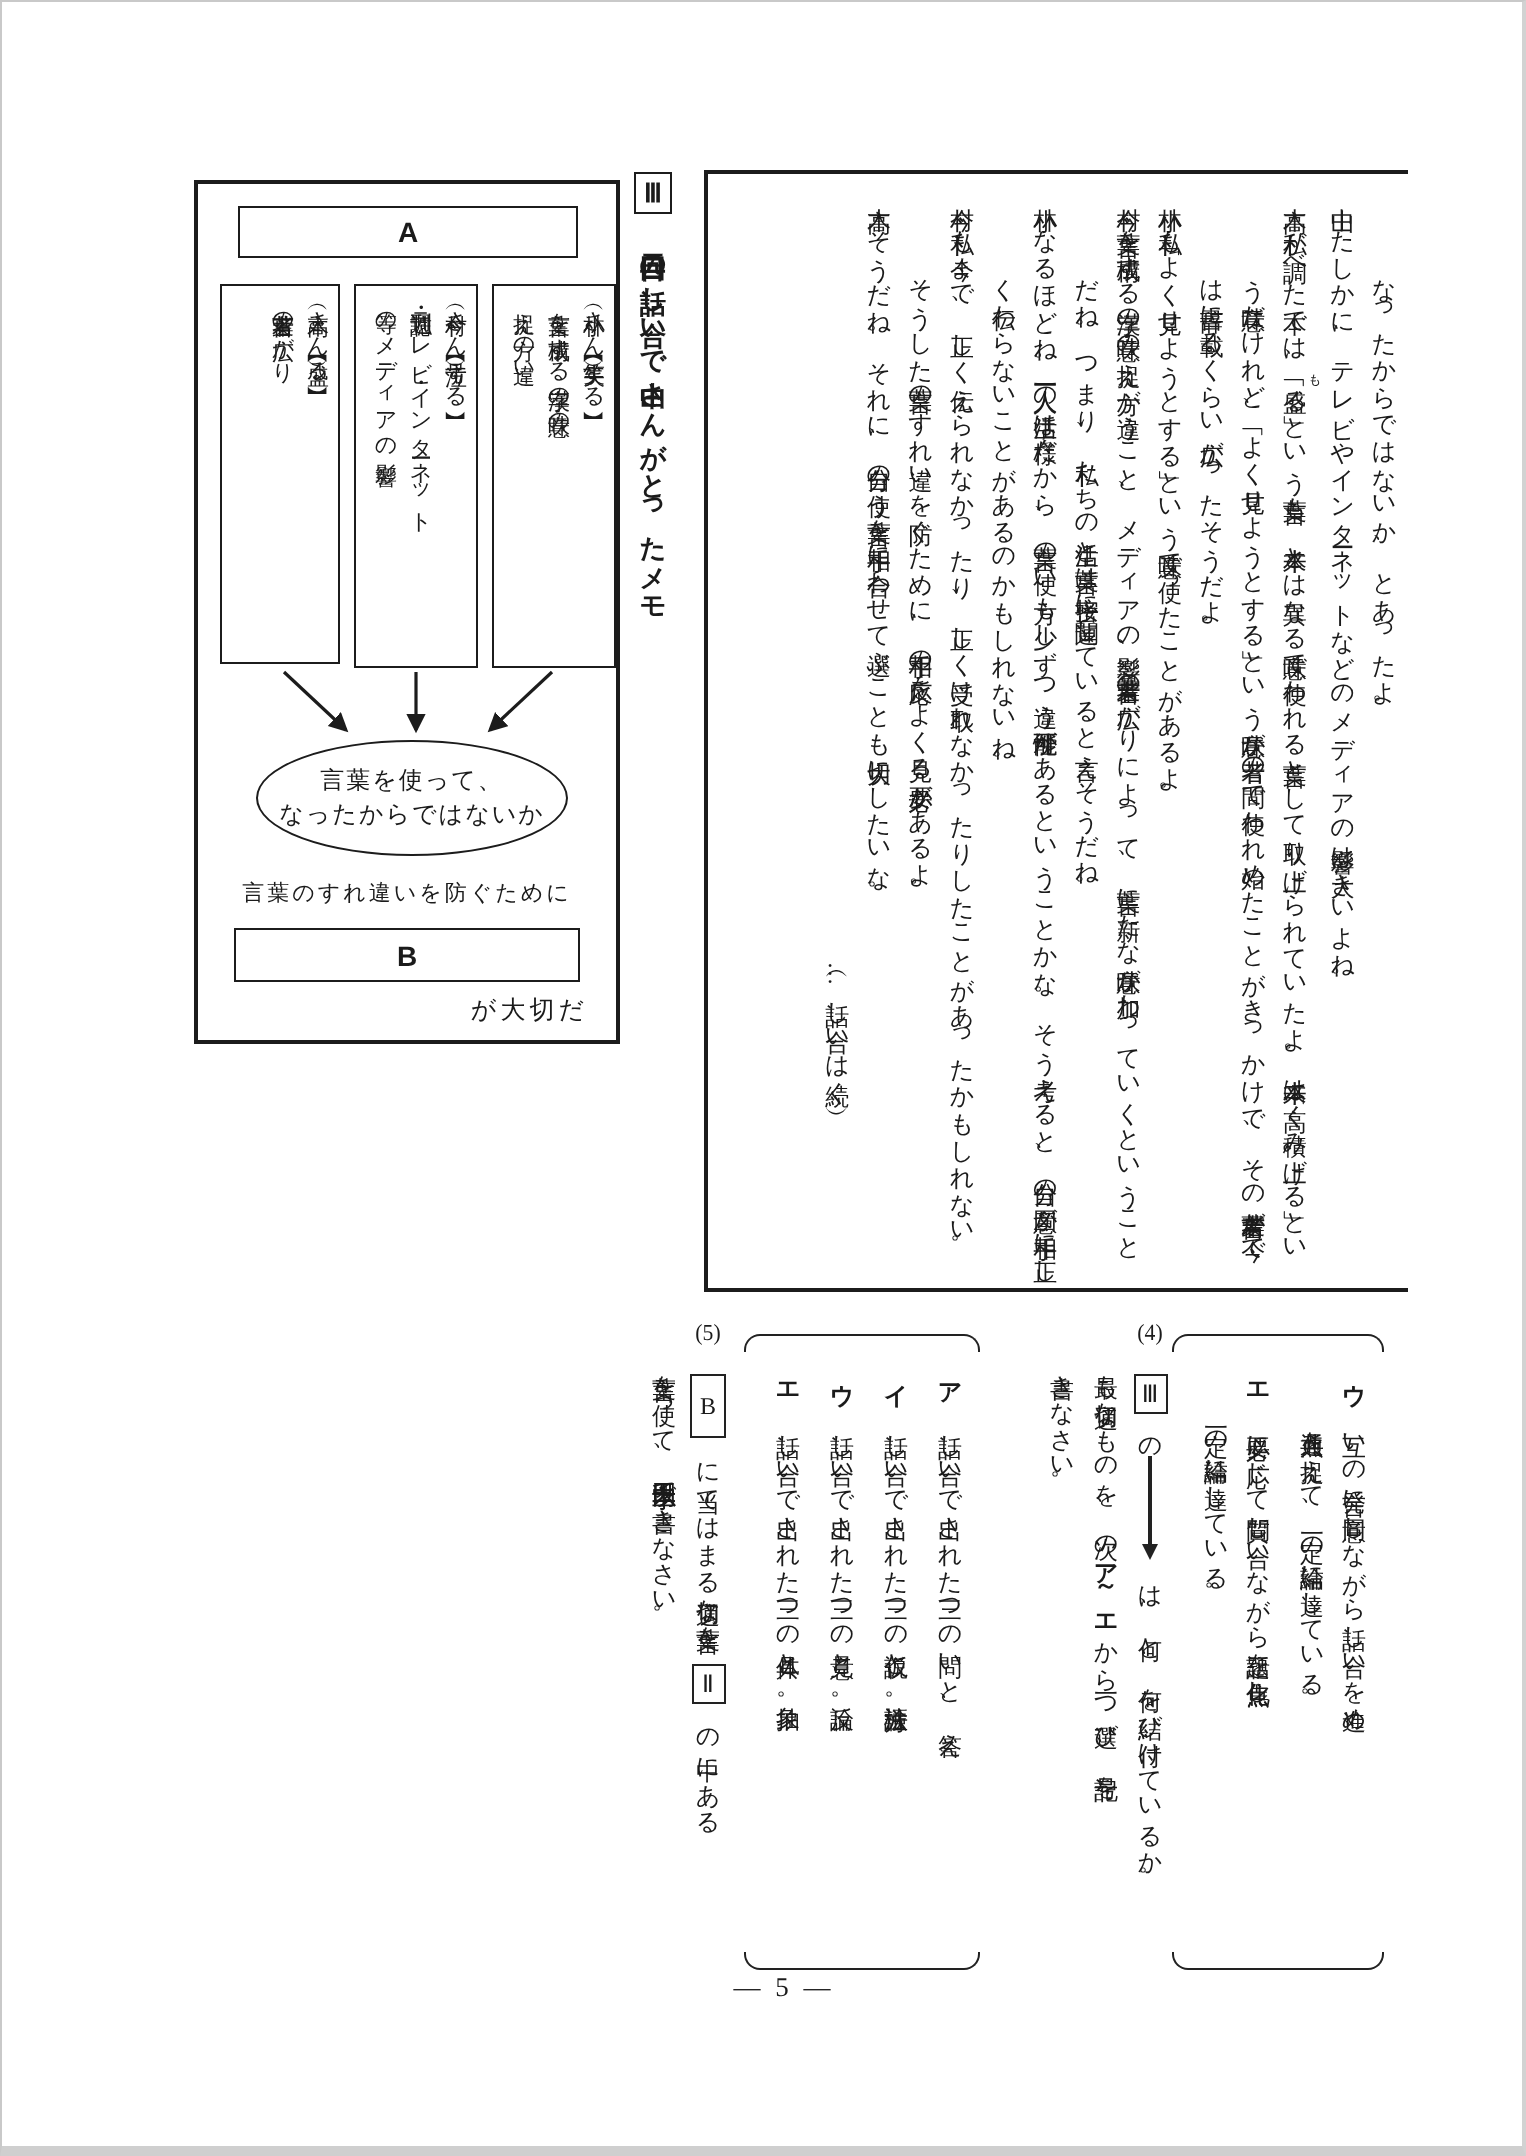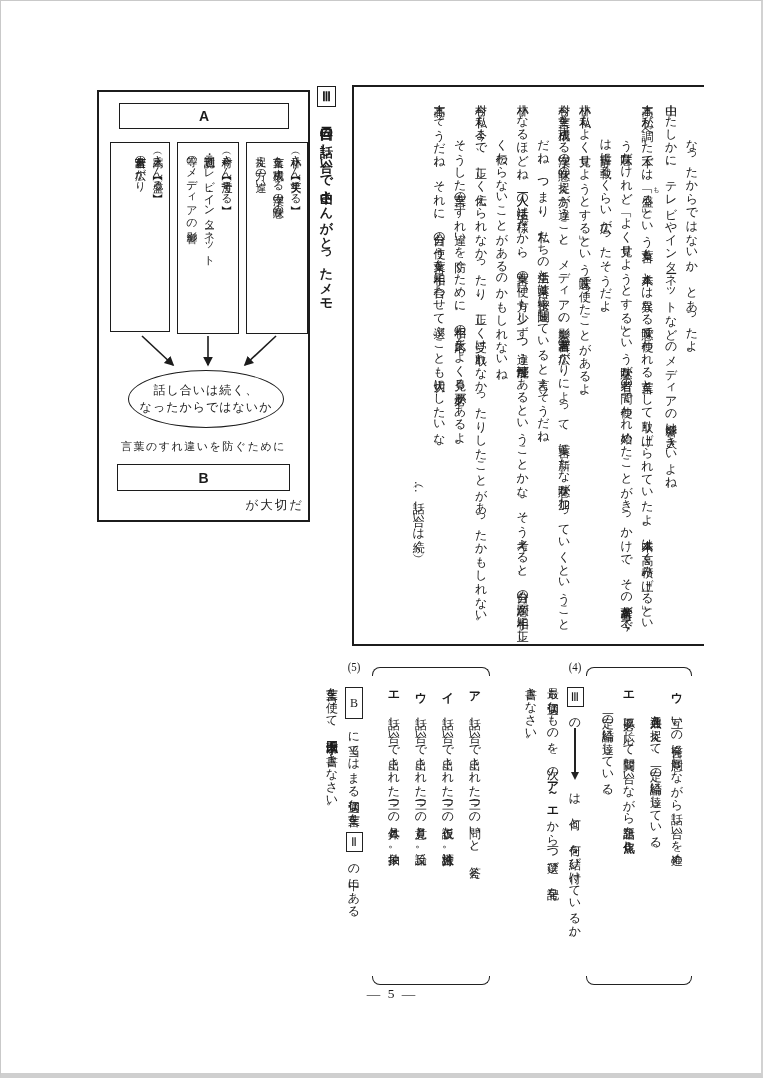--- a/index.html
+++ b/index.html
@@ -81,21 +81,21 @@
     position:absolute;left:29px;top:278px;width:156px;height:58px;
     border:1.5px solid #1c1c1c;border-radius:50%;box-sizing:border-box;
     display:flex;flex-direction:column;align-items:center;justify-content:center;
     font-size:12px;line-height:17px;letter-spacing:1px;
   }
   .memo-purpose{
     position:absolute;left:0;right:0;top:347px;text-align:center;
     font-size:11px;letter-spacing:1.5px;
   }
   .memo-ending{
-    position:absolute;right:4px;top:405px;
+    position:absolute;right:14px;top:405px;
     font-size:12.5px;letter-spacing:2px;font-family:Liberation Serif, serif;
   }
 
   
   .questions{
     position:absolute;left:256px;top:657px;width:436px;height:330px;
     writing-mode:vertical-rl;text-orientation:mixed;
     font-size:12px;line-height:21px;
   }
   .opt-group{
@@ -206,21 +206,21 @@
       <marker id="ah" markerWidth="8" markerHeight="8" refX="5" refY="3" orient="auto">
         <path d="M0,0 L6,3 L0,6 Z" fill="#1c1c1c"></path>
       </marker>
     </defs>
     <line x1="43" y1="1" x2="74" y2="30" stroke="#1c1c1c" stroke-width="1.6" marker-end="url(#ah)"></line>
     <line x1="109" y1="1" x2="109" y2="30" stroke="#1c1c1c" stroke-width="1.6" marker-end="url(#ah)"></line>
     <line x1="177" y1="1" x2="146" y2="30" stroke="#1c1c1c" stroke-width="1.6" marker-end="url(#ah)"></line>
   </svg>
 
   <div class="memo-ellipse">
-    <span>話し合いは続く、</span>
+    <span>言葉を使って、</span>
     <span>なったからではないか</span>
   </div>
 
   <div class="memo-purpose">言葉のすれ違いを防ぐために</div>
   <div class="slot-box slot-b">B</div>
   <div class="memo-ending">が大切だ</div>
 </div>
 
 <div class="questions">
 

